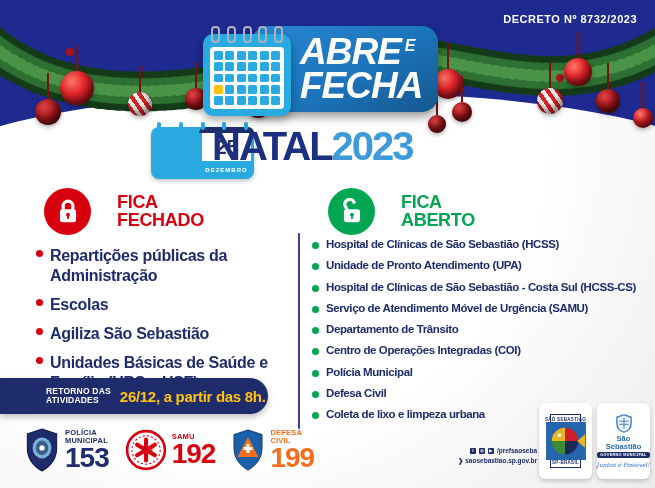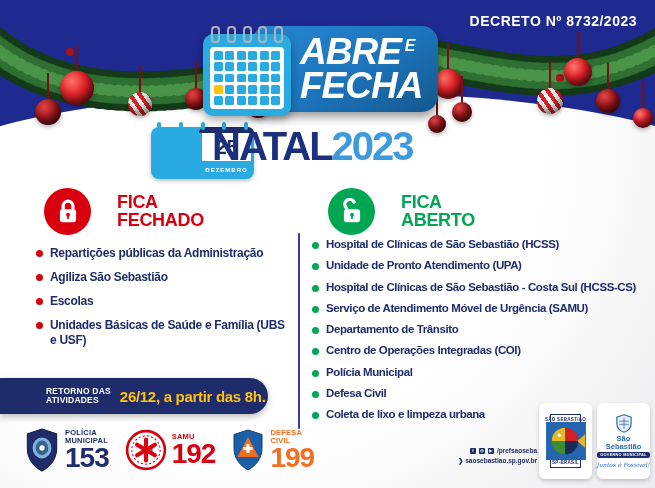--- a/index.html
+++ b/index.html
@@ -18,21 +18,21 @@
   }
   .garland{position:absolute;left:0;top:0;width:655px;height:150px;z-index:2;}
   .string{position:absolute;width:2px;background:#7a1013;z-index:3;}
   .ball{position:absolute;border-radius:50%;z-index:3;box-shadow:inset -3px -5px 7px rgba(0,0,0,.45), 0 2px 4px rgba(0,0,0,.3);}
   .ball.red{background:radial-gradient(circle at 35% 30%, #ff776a 0%, #e3242b 40%, #8f0f14 82%, #5c0a0d 100%);}
   .ball.dark{background:radial-gradient(circle at 35% 30%, #e04545 0%, #a3161c 45%, #57090c 90%);}
   .ball.striped{background:repeating-linear-gradient(55deg,#f7f3ee 0 4px,#d8232a 4px 8px);}
 
   .decree{
     position:absolute;top:13px;right:18px;z-index:6;
-    color:#fff;font-size:14px;font-weight:800;letter-spacing:.5px;
+    color:#fff;font-size:11px;font-weight:800;letter-spacing:.5px;
   }
 
   
   .logo-box{
     position:absolute;left:252px;top:26px;width:186px;height:86px;z-index:4;
     background:linear-gradient(150deg,#2787d2 0%,var(--box_blue,#1c74bb) 55%,#15578d 100%);
     border-radius:16px;box-shadow:0 5px 10px rgba(0,0,0,.4);
     color:#fff;padding-left:48px;box-sizing:border-box;
     display:flex;flex-direction:column;justify-content:center;font-style:italic;
   }
@@ -72,21 +72,21 @@
   .closed-header .lockcircle{background:var(--red,#d8000f);}
   .closed-header .titles{color:var(--red,#d8000f);}
   .open-header{left:328px;top:188px;}
   .open-header .lockcircle{background:var(--green,#00a651);}
   .open-header .titles{color:var(--green,#00a651);}
 
   ul.plist{list-style:none;margin:0;padding:0;position:absolute;z-index:4;}
   ul.plist li{position:relative;padding-left:14px;font-weight:bold;color:var(--navy_text,#1f2c6b);}
   ul.plist li::before{content:'';position:absolute;left:0;width:7px;height:7px;border-radius:50%;top:4px;}
   .closed-list{left:36px;top:246px;width:254px;}
-  .closed-list li{font-size:12px;letter-spacing:-.3px;line-height:1.25;margin-bottom:9px;}
+  .closed-list li{font-size:16px;letter-spacing:-.3px;line-height:1.25;margin-bottom:9px;}
   .closed-list li::before{background:var(--red,#d8000f);top:4.5px;}
   .open-list{left:312px;top:238px;width:340px;}
   .open-list li{font-size:11.5px;letter-spacing:-.4px;line-height:1.2;margin-bottom:7.5px;white-space:nowrap;}
   .open-list li::before{background:var(--green,#00a651);top:3.5px;}
 
   .divider{position:absolute;left:298px;top:233px;width:2px;height:196px;background:var(--divider,#3d3e9c);z-index:4;border-radius:1px;}
 
   
   .return-banner{position:absolute;left:0;top:378px;width:268px;height:36px;z-index:5;
     background:var(--navy_text,#1f2c6b);border-radius:0 18px 18px 0;
@@ -245,22 +245,22 @@
           <rect x="11.2" y="16" width="1.6" height="3.5" fill="#d8000f"></rect>
       </svg>
     </div>
     <div class="titles">
       <div>FICA</div>
       <div>FECHADO</div>
     </div>
   </div>
   <ul class="plist closed-list">
     <li>Repartições públicas da Administração</li>
+    <li>Escolas</li>
     <li>Agiliza São Sebastião</li>
-    <li>Escolas</li>
     <li>Unidades Básicas de Saúde e Família (UBS e USF)</li>
   </ul>
 
   <div class="divider"></div>
 
   <div class="sec-header open-header">
     <div class="lockcircle">
       <svg width="26" height="28" viewBox="0 0 24 26">
         <path d="M7.5 11 V7.5 a4.5 4.5 0 0 1 9 0 V9" fill="none" stroke="#fff" stroke-width="3" transform="rotate(-28 7.5 11)"></path>
         <rect x="4.5" y="10.5" width="15" height="12" rx="2.5" fill="#fff"></rect>

